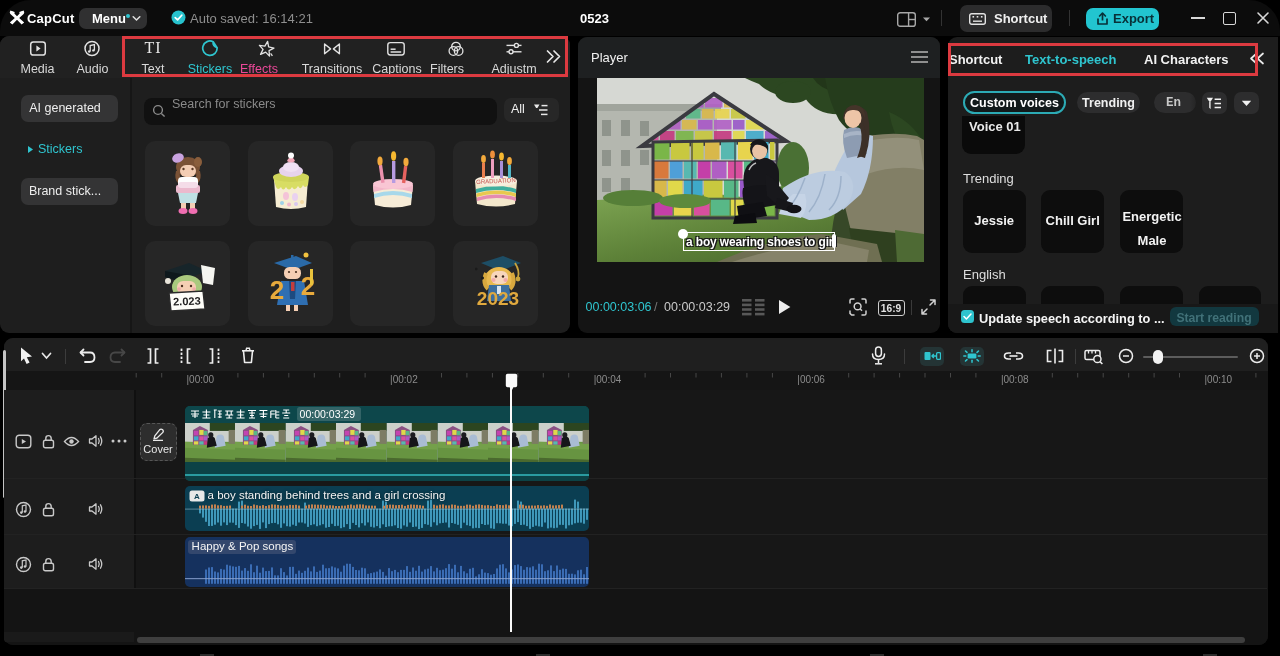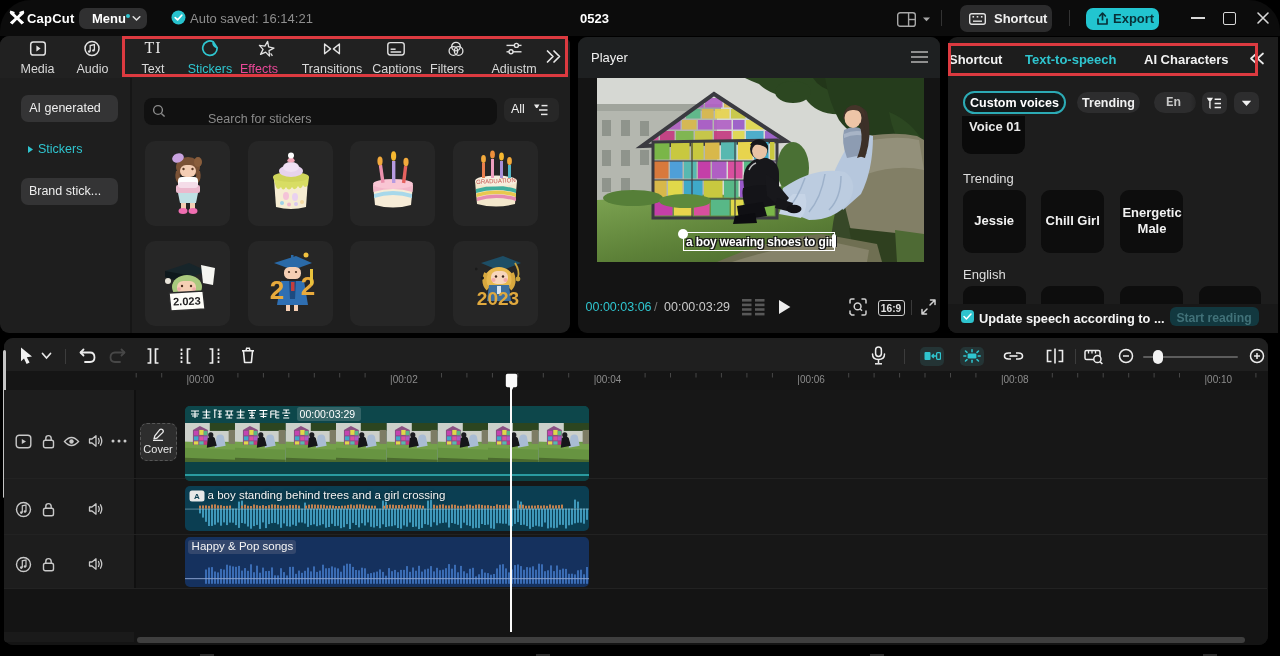--- a/index.html
+++ b/index.html
@@ -141,21 +141,21 @@
     </svg>
 <div class="abs" style="left:38px;top:142px;font-size:12.5px;color:#2fc5cf;">Stickers</div>
 <div class="abs" style="left:21px;top:178px;width:97px;height:27px;background:#343435;border-radius:7px;"></div>
 <div class="abs" style="left:0;top:184px;width:130px;text-align:center;font-size:12.5px;color:#eee;">Brand stick...</div>
 
 <div class="abs" style="left:144px;top:98px;width:353px;height:27px;background:#111;border-radius:8px;"></div>
 <svg class="abs" style="left:152px;top:104px" width="14" height="14" viewBox="0 0 14 14">
       <circle cx="6" cy="6" r="4.4" stroke="#8a8a8a" stroke-width="1.4" fill="none"></circle>
       <line x1="9.4" y1="9.4" x2="12.6" y2="12.6" stroke="#8a8a8a" stroke-width="1.4"></line>
     </svg>
-<div class="abs" style="left:172px;top:112px;font-size:12.5px;color:#8a8a8a;margin-left:36px;">Search for stickers</div>
+<div class="abs" style="left:172px;top:97px;font-size:12.5px;color:#8a8a8a;">Search for stickers</div>
 <div class="abs" style="left:504px;top:98px;width:55px;height:24px;background:#272727;border-radius:7px;"></div>
 <div class="abs" style="left:511px;top:102px;font-size:12.5px;color:#f0f0f0;">All</div>
 <svg class="abs" style="left:533px;top:103px" width="16" height="14" viewBox="0 0 16 14">
       <path d="M1 1.5 L6.5 1.5 L4.4 5 L3.1 5 Z" fill="#e8e8e8"></path>
       <line x1="8.5" y1="2.6" x2="14.5" y2="2.6" stroke="#e8e8e8" stroke-width="1.5"></line>
       <line x1="6" y1="7" x2="14.5" y2="7" stroke="#e8e8e8" stroke-width="1.5"></line>
       <line x1="8" y1="11.4" x2="14.5" y2="11.4" stroke="#e8e8e8" stroke-width="1.5"></line>
     </svg>
 <div class="abs" style="left:145.0px;top:140.7px;width:85px;height:85px;background:#262626;border-radius:10px;"></div>
     <div class="abs" style="left:247.7px;top:140.7px;width:85px;height:85px;background:#262626;border-radius:10px;"></div>
@@ -501,21 +501,21 @@
       <path d="M0.8 0.8 L5.5 6 L10.2 0.8 Z" fill="#f0f0f0"></path>
     </svg>
 <div class="abs" style="left:962px;top:116px;width:63px;height:38px;background:#0a0a0a;border-radius:0 0 9px 9px;"></div>
 <div class="abs b" style="left:969px;top:119px;font-size:13px;color:#e8e8e8;">Voice 01</div>
 <div class="abs" style="left:963px;top:171px;font-size:13px;color:#dedede;">Trending</div>
 <div class="abs" style="left:962.7px;top:189.7px;width:63px;height:63px;background:#0d0d0d;border-radius:9px;"></div>
 <div class="abs b" style="left:962.7px;top:213px;width:63px;text-align:center;font-size:13px;color:#f2f2f2;">Jessie</div>
 <div class="abs" style="left:1041.2px;top:189.7px;width:63px;height:63px;background:#0d0d0d;border-radius:9px;"></div>
 <div class="abs b" style="left:1041.2px;top:213px;width:63px;text-align:center;font-size:13px;color:#f2f2f2;">Chill Girl</div>
 <div class="abs" style="left:1120.2px;top:189.7px;width:63px;height:63px;background:#0d0d0d;border-radius:9px;"></div>
-<div class="abs b" style="left:1114px;top:205px;width:76px;text-align:center;font-size:13px;color:#f2f2f2;line-height:16px;">Energetic<br>Male</div>
+<div class="abs b" style="left:1114px;top:205px;width:76px;text-align:center;font-size:13px;color:#f2f2f2;line-height:24px;">Energetic<br>Male</div>
 <div class="abs" style="left:963px;top:267px;font-size:13px;color:#dedede;">English</div>
 <div class="abs" style="left:962.7px;top:286px;width:63px;height:18px;background:#0d0d0d;border-radius:9px 9px 0 0;"></div>
 <div class="abs" style="left:1041.2px;top:286px;width:63px;height:18px;background:#0d0d0d;border-radius:9px 9px 0 0;"></div>
 <div class="abs" style="left:1120.2px;top:286px;width:63px;height:18px;background:#0d0d0d;border-radius:9px 9px 0 0;"></div>
 <div class="abs" style="left:1199.2px;top:286px;width:62px;height:18px;background:#0d0d0d;border-radius:9px 9px 0 0;"></div>
 <div class="abs" style="left:948px;top:304px;width:330px;height:29px;background:#181818;border-radius:0 0 0 9px;"></div>
 <div class="abs" style="left:961px;top:310px;width:12.5px;height:12.5px;background:#2ec3cd;border-radius:3.5px;"></div>
 <svg class="abs" style="left:963px;top:313px" width="9" height="8" viewBox="0 0 9 8">
       <path d="M1 3.5 L3.4 6 L8 1" stroke="#fff" stroke-width="1.5" fill="none" stroke-linecap="round" stroke-linejoin="round"></path>
     </svg>

